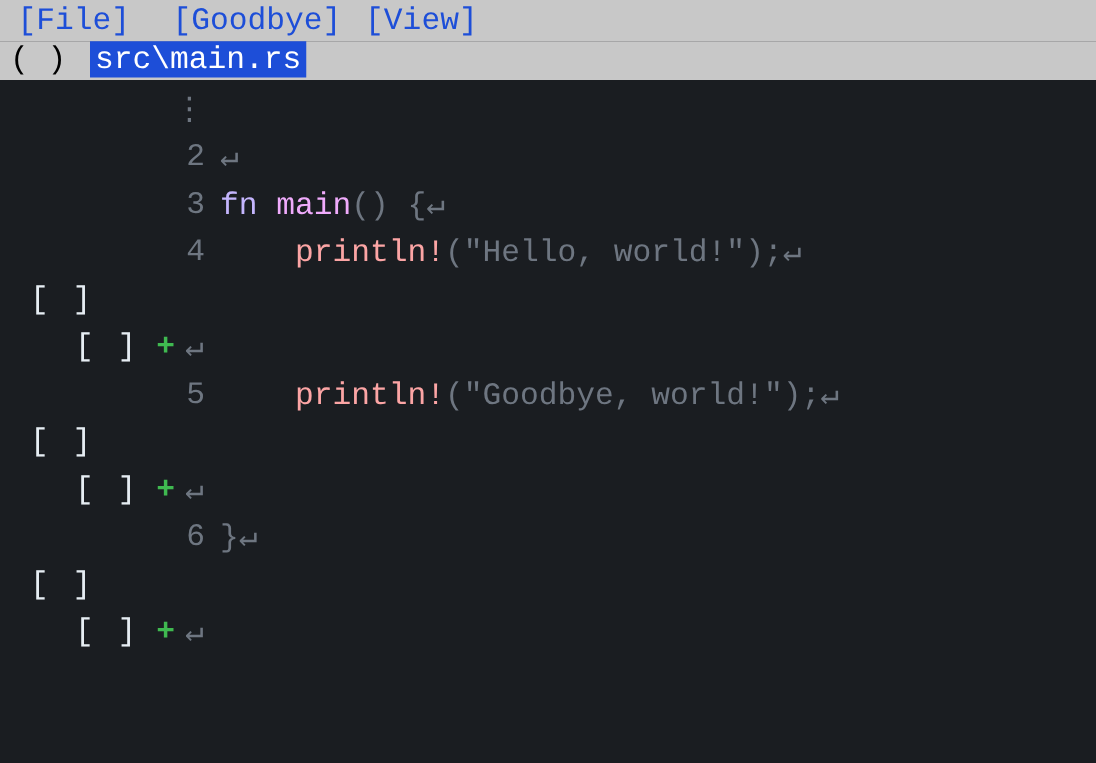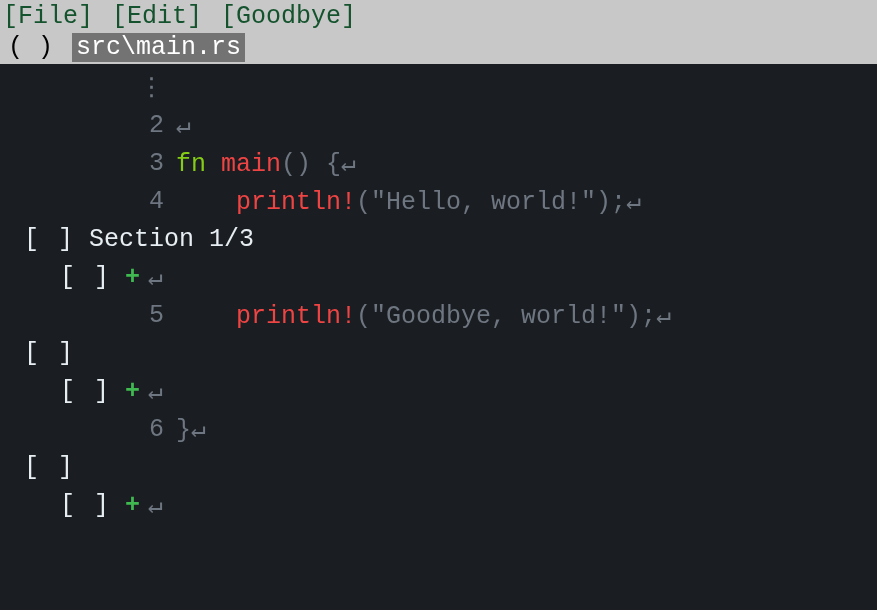--- a/index.html
+++ b/index.html
@@ -6,41 +6,41 @@
     body {
       width: 877px;
       height: 610px;
       background: #1a1d21;
       font-family: 'Consolas', 'Courier New', monospace;
       font-size: 25px;
       overflow: hidden;
     }
     .titlebar {
       background: #c8c8c8;
-      color: #14532d;
-      padding: 2px 1px;
+      color: #1d4ed8;
+      padding: 2px 12px;
       display: flex;
       gap: 0;
     }
     .menu-item {
       cursor: pointer;
       padding: 0 2px;
     }
     .tabbar {
       background: #c8c8c8;
       color: #000;
       padding: 0px 8px 2px 8px;
       display: flex;
       align-items: center;
     }
     .tab-close {
       margin-right: 4px;
     }
     .tab-title {
-      background: #737373;
+      background: #1d4ed8;
       color: #fff;
       padding: 0 4px;
     }
     .editor {
       background: #1a1d21;
       padding: 4px 0;
     }
     .line {
       display: flex;
       height: 38px;
@@ -53,24 +53,24 @@
       padding-right: 12px;
       color: #6e7681;
     }
     .gutter-ellipsis {
       color: #6e7681;
     }
     .code {
       white-space: pre;
     }
     .tok-muted { color: #8b949e; }
-    .tok-fn { color: #84cc16; }
-    .tok-name { color: #ef4444; }
+    .tok-fn { color: #c4b5fd; }
+    .tok-name { color: #f0abfc; }
     .tok-punct { color: #6e7681; }
-    .tok-macro { color: #ef4444; }
+    .tok-macro { color: #fca5a5; }
     .tok-string { color: #6e7681; }
     .tok-newline { color: #6e7681; }
     .section-header {
       display: flex;
       align-items: center;
       height: 38px;
       padding-left: 24px;
       color: #e6edf3;
       font-weight: normal;
     }
@@ -97,24 +97,24 @@
     .insert-newline {
       color: #6e7681;
     }
   </style>
 </head>
 <body>
 
 <div class="titlebar">
   <span class="menu-item">[File]</span>
   <span>&nbsp;</span>
-  <span class="menu-item">[Edit]</span>
   <span>&nbsp;</span>
   <span class="menu-item">[Goodbye]</span>
   <span>&nbsp;</span>
+  <span class="menu-item">[View]</span>
 </div>
 
 <div class="tabbar">
   <span class="tab-close">( )</span>
   <span>&nbsp;</span>
   <span class="tab-title">src\main.rs</span>
 </div>
 
 <div class="editor">
 
@@ -133,21 +133,20 @@
     <div class="code"><span class="tok-fn">fn</span><span class="tok-muted"> </span><span class="tok-name">main</span><span class="tok-punct">()</span><span class="tok-punct"> {</span><span class="tok-newline">↵</span></div>
   </div>
 
   <div class="line">
     <div class="gutter">4</div>
     <div class="code"><span class="tok-muted">    </span><span class="tok-macro">println!</span><span class="tok-punct">(</span><span class="tok-string">"Hello, world!"</span><span class="tok-punct">);</span><span class="tok-newline">↵</span></div>
   </div>
 
   <div class="section-header">
     <span class="section-checkbox">[ ]</span>
-    <span>Section 1/3</span>
   </div>
 
   <div class="section-insert">
     <span class="insert-checkbox">[ ]</span>
     <span class="insert-plus">+</span>
     <span class="insert-newline"> <span>↵</span></span>
   </div>
 
   <div class="line">
     <div class="gutter">5</div>

